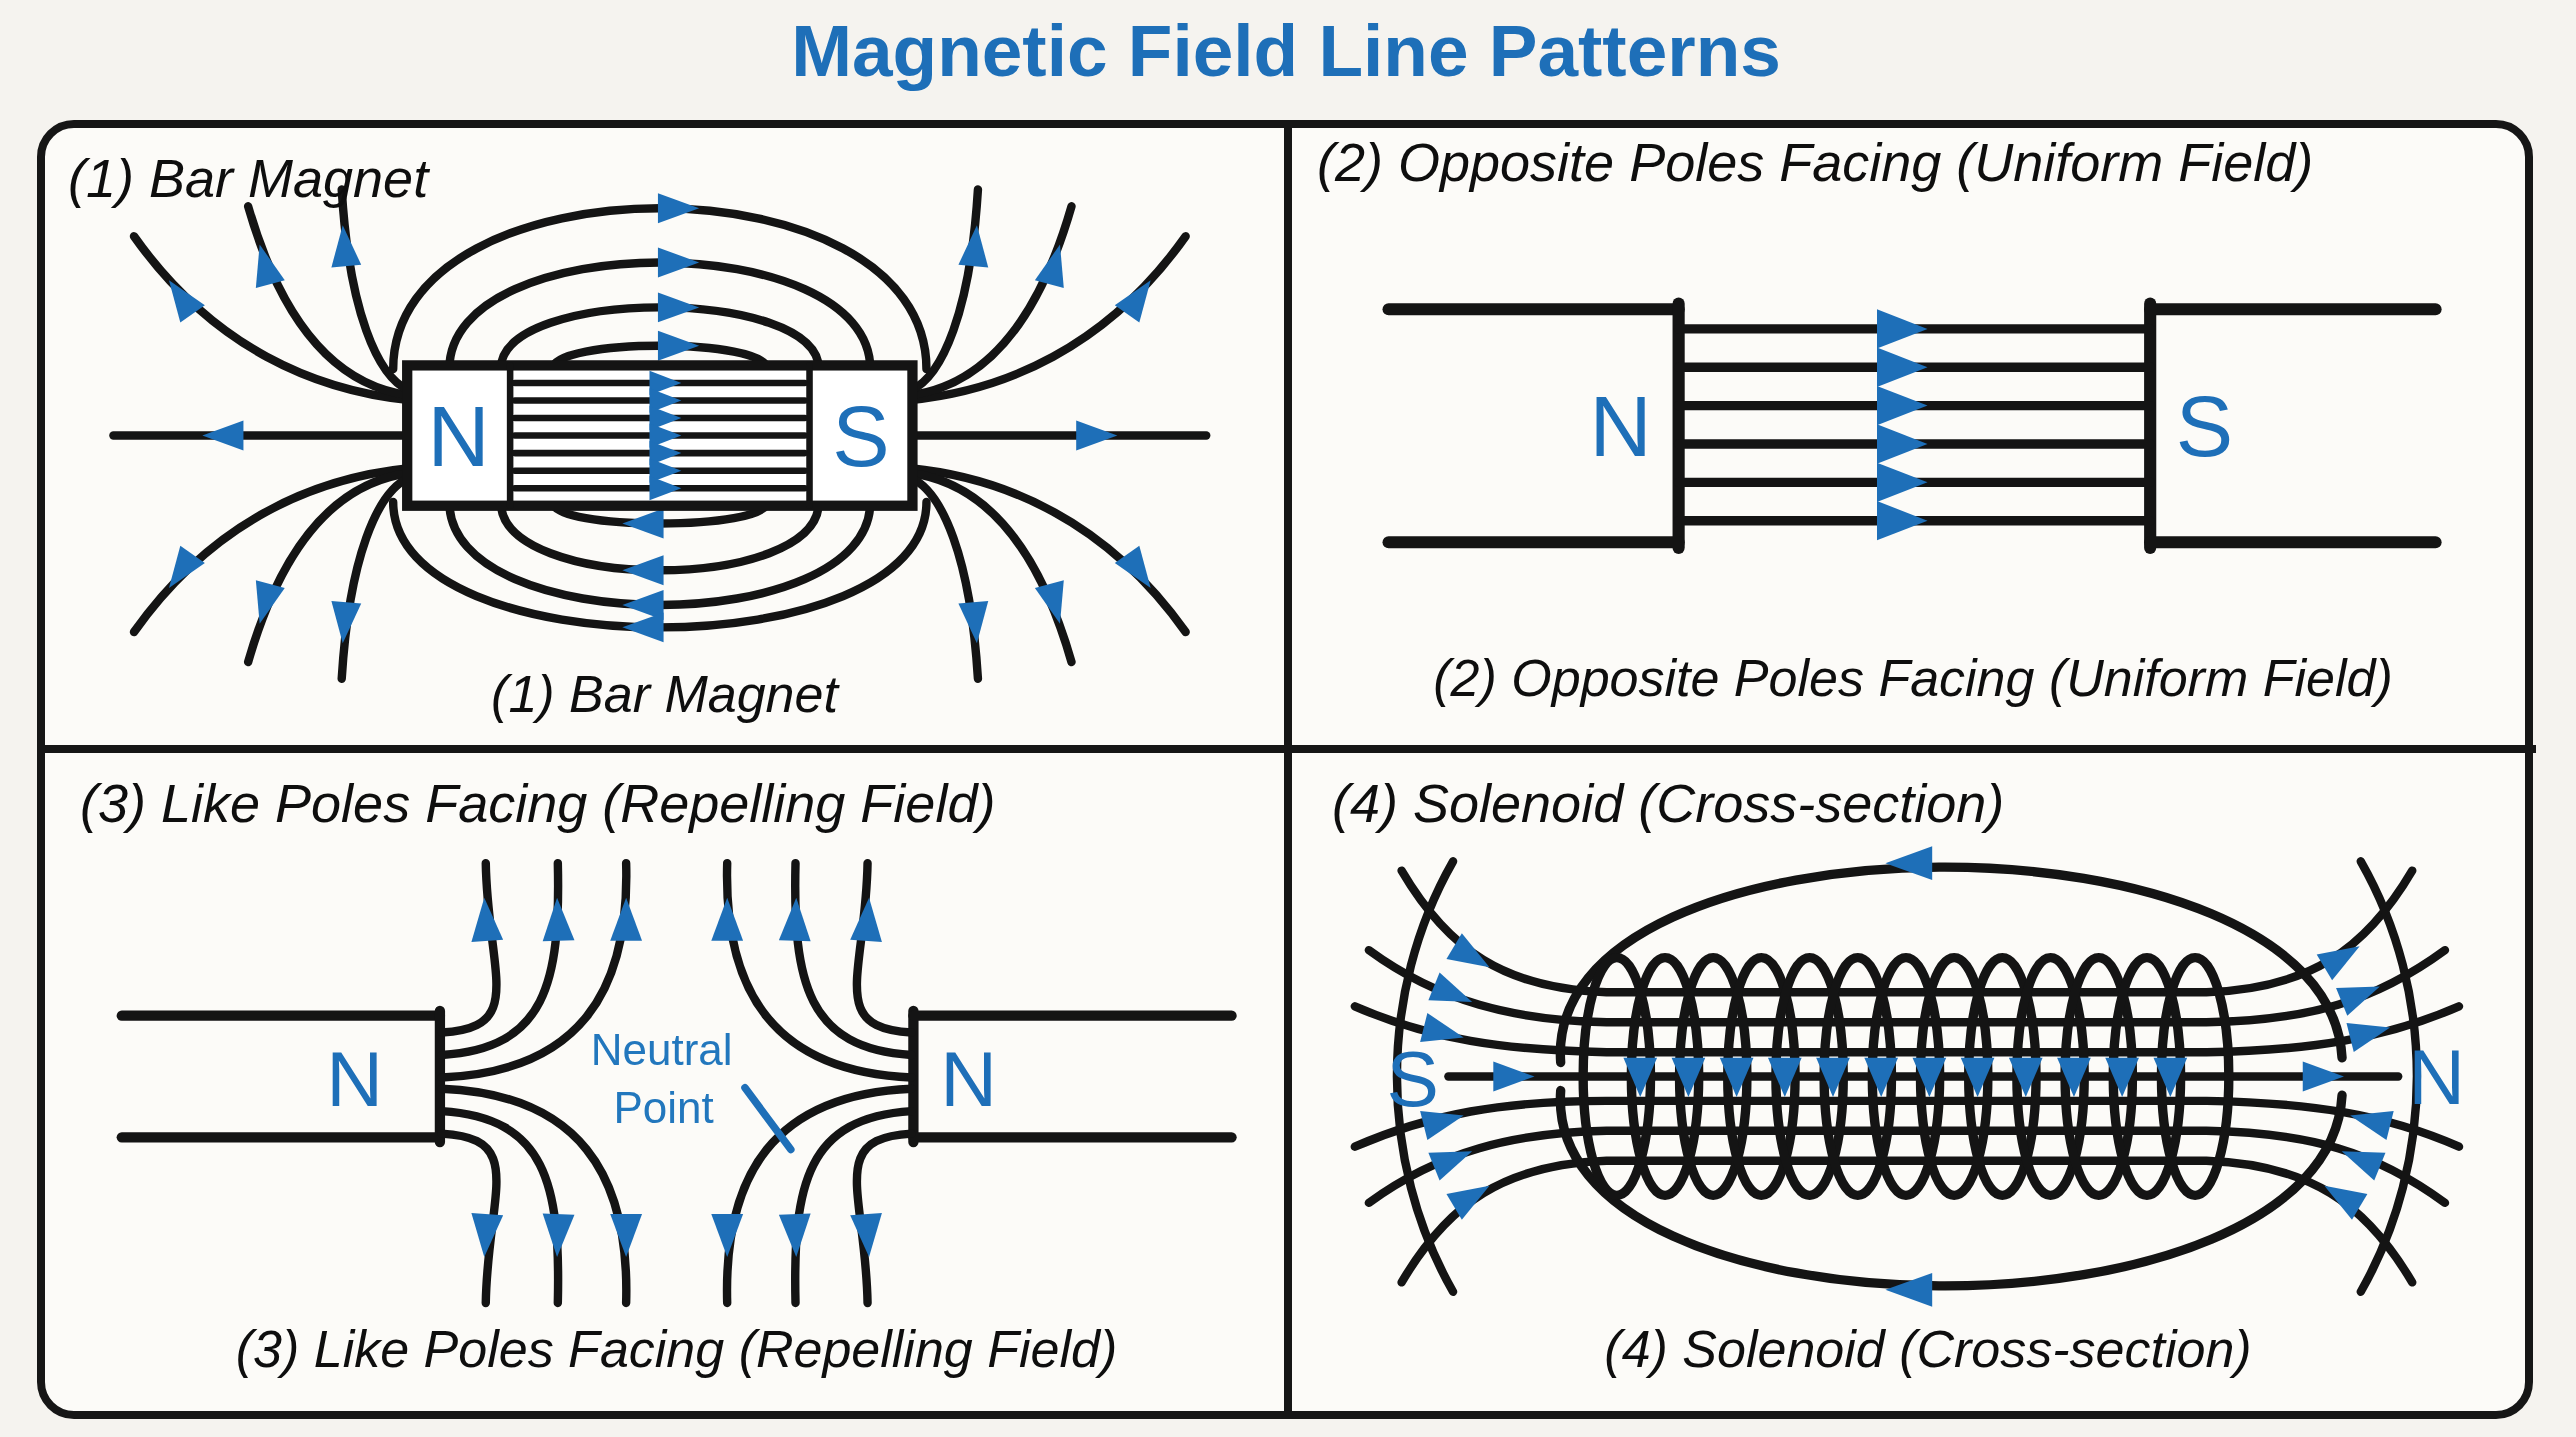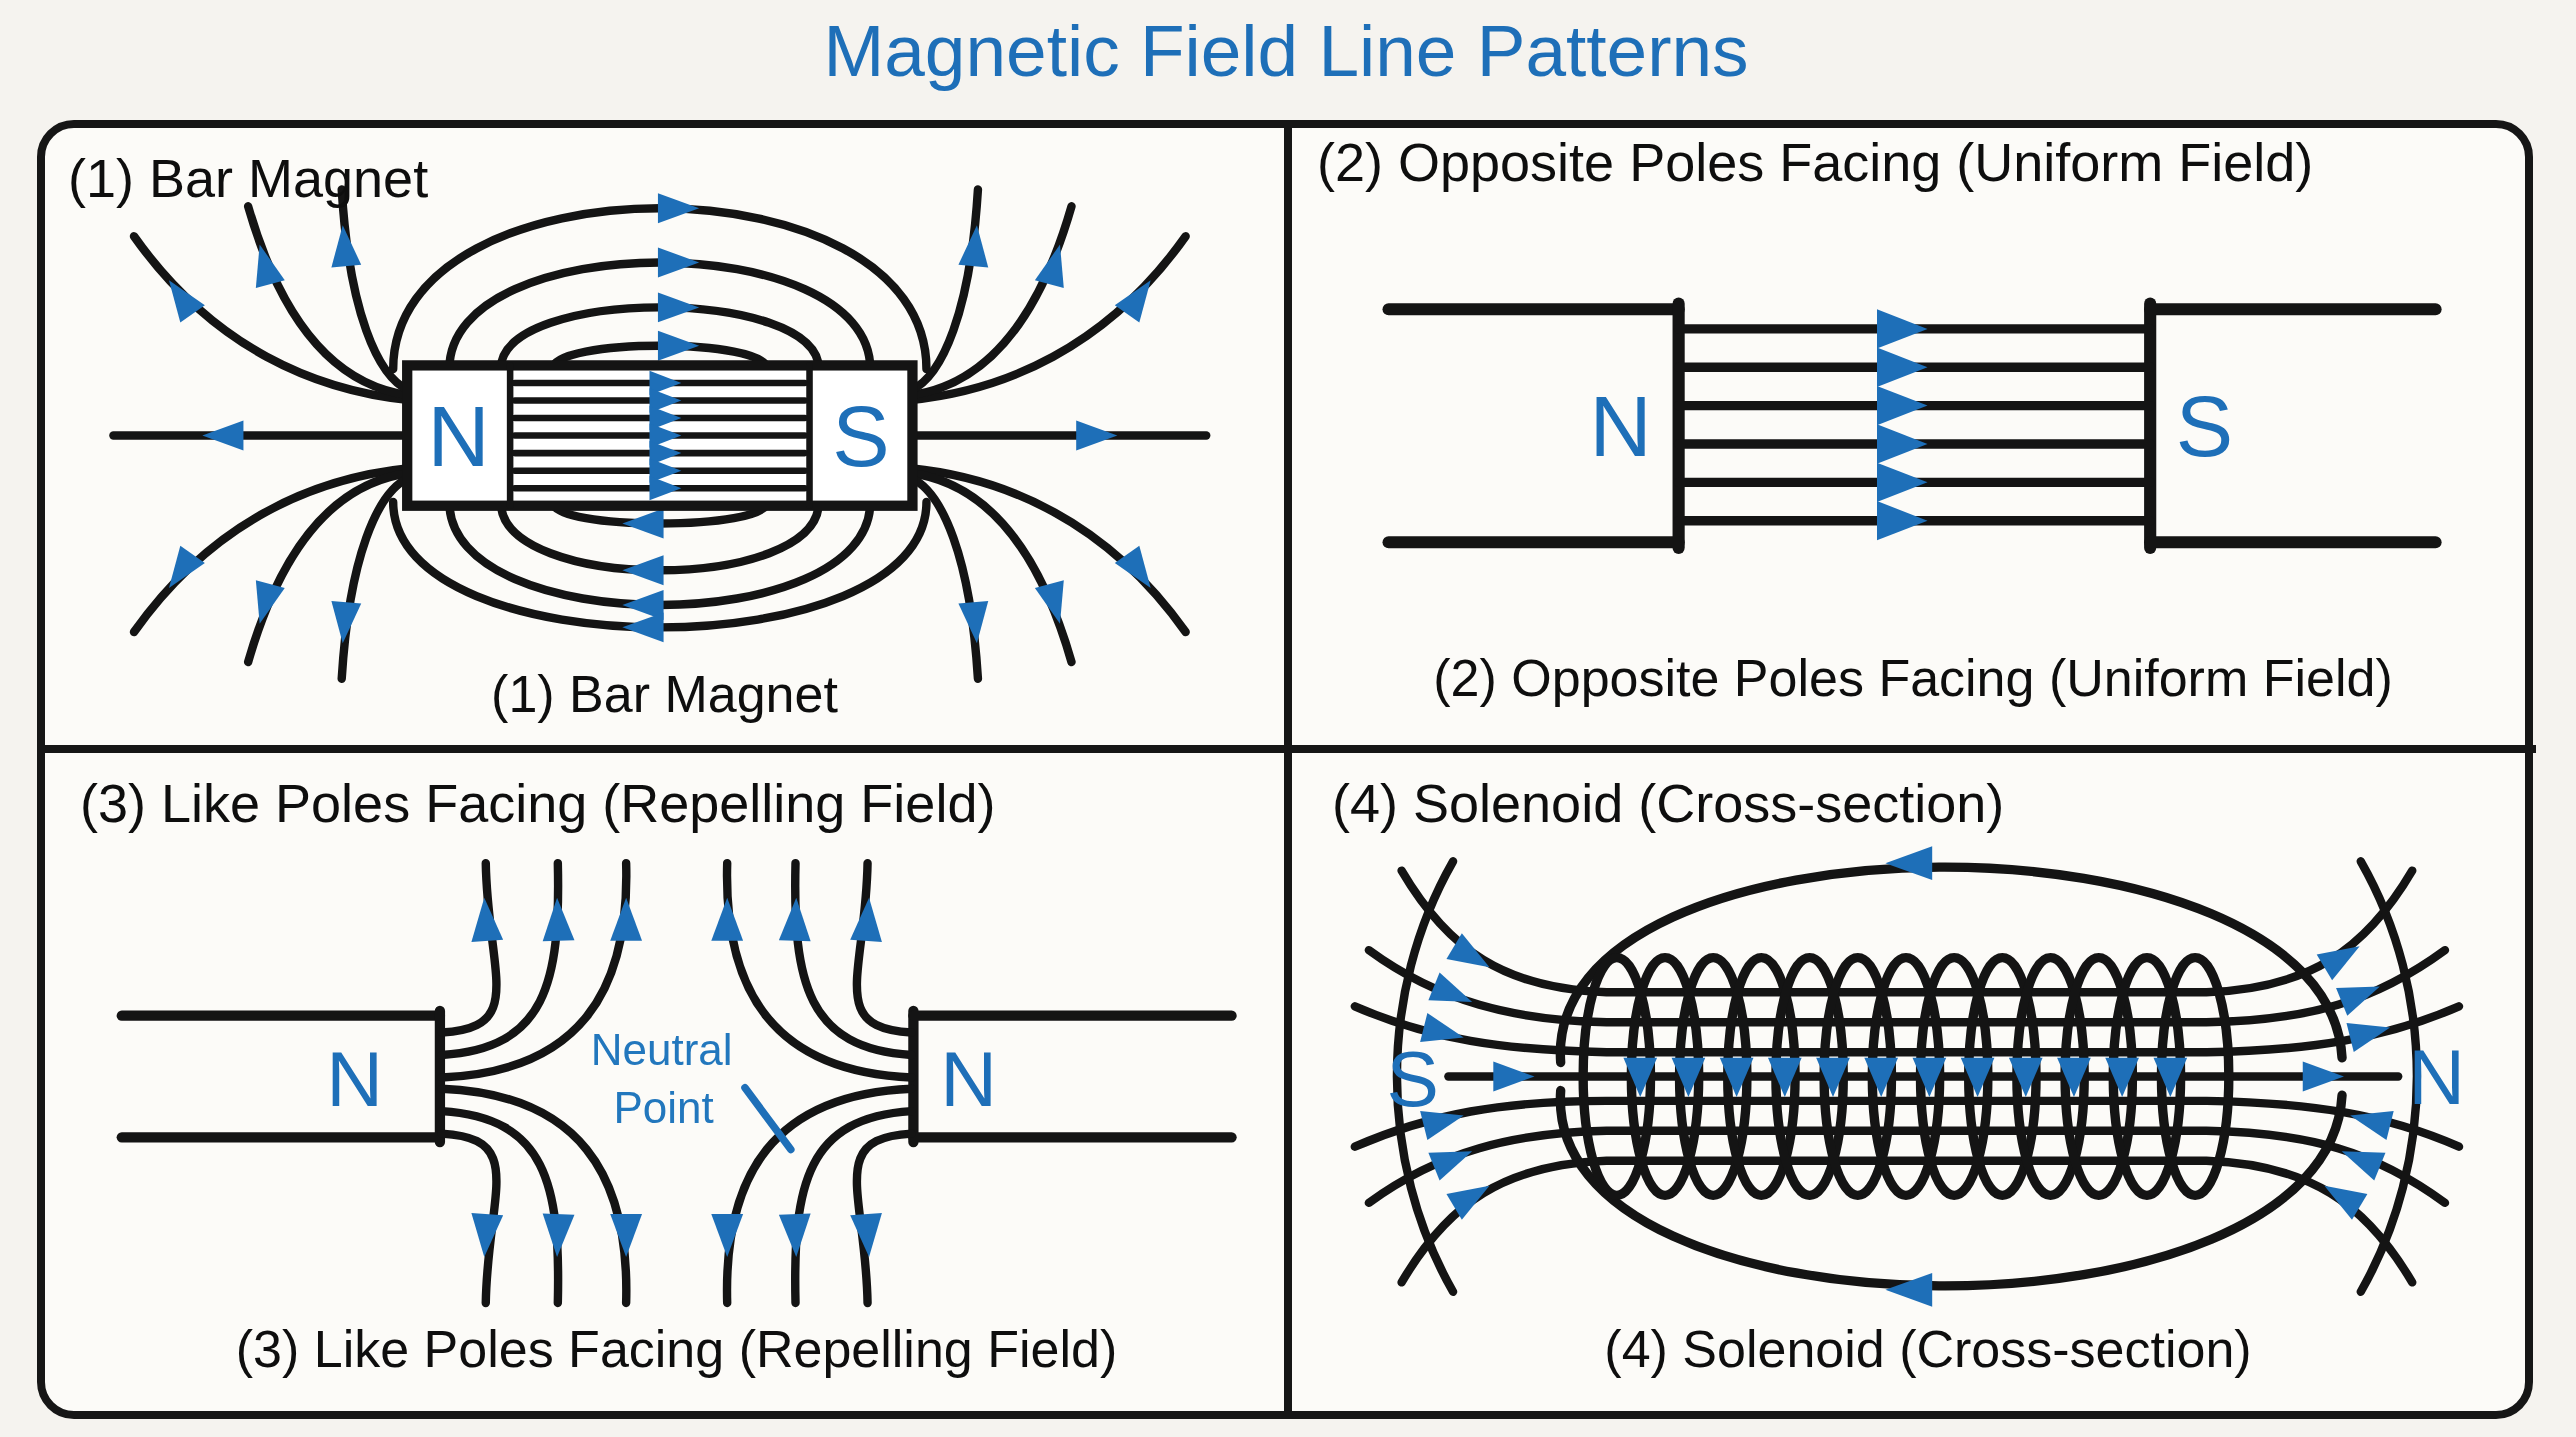--- a/index.html
+++ b/index.html
@@ -4,29 +4,29 @@
 <style>
   html,body{margin:0;padding:0;}
   body{
     width:2576px;height:1438px;position:relative;overflow:hidden;
     background:#f5f3ef;
     font-family:"Liberation Sans", sans-serif;
     -webkit-user-select:none;user-select:none;
   }
   .page-title{
     position:absolute;left:0;top:9.4px;width:2572px;text-align:center;
-    font-size:73px;font-weight:normal;color:#1e6fb8;letter-spacing:0px;
+    font-size:73px;font-weight:bold;color:#1e6fb8;letter-spacing:0px;
   }
   .frame{
     position:absolute;left:37px;top:120px;width:2480px;height:1283px;
     border:8.4px solid #161616;border-radius:37px;background:#fcfbf8;
   }
   .vdiv{position:absolute;left:1284px;top:124px;width:8.4px;height:1295px;background:#161616;}
   .hdiv{position:absolute;left:40px;top:745px;width:2496px;height:8.4px;background:#161616;}
-  .panel{position:absolute;pointer-events:none;}
+  .panel{position:absolute;pointer-events:none;font-style:italic;}
   .panel-heading{
     position:absolute;left:28px;top:22.5px;font-size:54px;color:#0e0e0e;white-space:nowrap;
   }
   .panel-caption{
     position:absolute;left:0;width:100%;text-align:center;font-size:52px;color:#0e0e0e;white-space:nowrap;
   }
   .cap-top{bottom:25px;}
   .cap-bottom{bottom:40px;}
   svg.panel-art{position:absolute;overflow:visible;}
   svg text{font-family:"Liberation Sans", sans-serif;}

